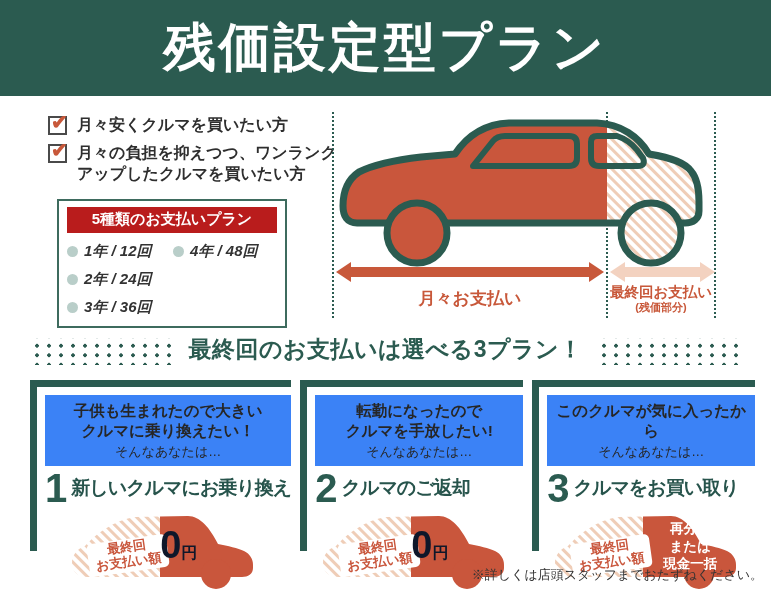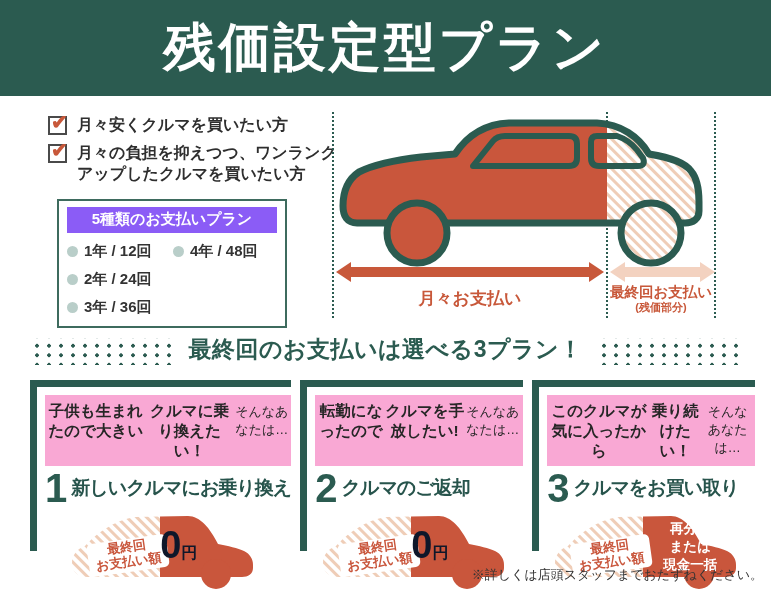--- a/index.html
+++ b/index.html
@@ -14,24 +14,24 @@
   
   .checklist{position:absolute;left:48px;top:114px;display:flex;flex-direction:column;gap:7px;}
   .check-item{display:flex;gap:10px;font-size:16px;font-weight:bold;color:#2e2e2e;line-height:1.32;}
   .checkbox{width:15px;height:15px;border:2.5px solid #4a4a4a;margin-top:2px;flex:none;
             position:relative;background:#fff;}
   .check-icon{position:absolute;left:1px;top:-9px;color:#C8583A;font-size:20px;font-weight:bold;}
 
   
   .plan-box{position:absolute;left:57px;top:199px;width:230px;border:2px solid #3E6B5E;
             background:#fff;padding:6px 8px 9px;box-sizing:border-box;}
-  .plan-box-title{background:#8b5cf6;color:#fff;font-weight:bold;font-size:15px;
+  .plan-box-title{background:#b91c1c;color:#fff;font-weight:bold;font-size:15px;
                   text-align:center;padding:3px 0 4px;}
   .plan-options{display:grid;grid-template-rows:repeat(3,auto);grid-auto-flow:column;
-                gap:9px 2px;margin-top:9px;}
+                gap:9px 2px;margin-top:9px;font-style:italic;}
   .plan-option{display:flex;align-items:center;gap:6px;font-size:15px;font-weight:bold;color:#333;}
   .bullet{width:11px;height:11px;border-radius:50%;background:#B9CEC9;flex:none;}
 
   
   .vline{position:absolute;top:112px;height:206px;width:0;border-left:2px dotted #2B5B50;}
   .car-svg{position:absolute;left:333px;top:110px;width:383px;height:160px;}
 
   .arrow{position:absolute;top:262px;height:20px;}
   .arrow .shaft{position:absolute;left:12px;right:12px;top:5px;height:10px;}
   .arrow::before,.arrow::after{content:"";position:absolute;top:0;width:0;height:0;
@@ -56,22 +56,22 @@
            justify-content:center;gap:13px;}
   .dots{width:146px;height:27px;
         background-image:radial-gradient(circle,#2B5B50 1.7px,transparent 2px);
         background-size:12px 9.5px;background-position:2px 3px;}
   .divider-title{font-size:23px;font-weight:bold;color:#2B5B50;letter-spacing:0.5px;}
 
   
   .plans{position:absolute;left:30px;top:380px;width:718px;display:flex;gap:9px;}
   .plan-col{flex:1;border-top:7px solid #2B5B50;border-left:7px solid #2B5B50;
             padding:8px 0 0 8px;height:171px;position:relative;box-sizing:border-box;}
-  .scenario{background:#f9a8d4;text-align:center;padding:6px 2px 5px;min-height:60px;
-            display:flex;flex-direction:row;justify-content:center;}
+  .scenario{background:#3b82f6;text-align:center;padding:6px 2px 5px;min-height:60px;
+            display:flex;flex-direction:column;justify-content:center;align-items:center;}
   .scenario-line{font-size:15.5px;font-weight:bold;color:#262626;line-height:1.3;}
   .scenario-sub{font-size:13px;color:#262626;margin-top:2px;}
   .plan-title-row{display:flex;align-items:center;gap:4px;margin-top:5px;}
   .plan-num{font-size:40px;font-weight:bold;color:#2B5B50;line-height:0.85;}
   .plan-title{font-size:19px;font-weight:bold;color:#27544C;letter-spacing:-1px;white-space:nowrap;}
 
   .graphic{position:relative;width:208px;height:86px;margin:1px auto 0;}
   .graphic svg{position:absolute;left:0;top:0;}
   .pill{position:absolute;left:24px;top:33px;background:#fff;border-radius:5px;
         padding:1px 7px 2px;transform:rotate(-8deg);text-align:center;color:#C9563C;
@@ -258,21 +258,20 @@
         </div>
         <div class="amount">
           <span class="big">0</span><span class="unit">円</span>
         </div>
       </div>
     </div>
 
     <div class="plan-col">
       <div class="scenario">
         <div class="scenario-line">このクルマが気に入ったから</div>
-        <div class="scenario-line">乗り続けたい！</div>
         <div class="scenario-sub">そんなあなたは…</div>
       </div>
       <div class="plan-title-row">
         <span class="plan-num">3</span>
         <span class="plan-title">クルマをお買い取り</span>
       </div>
       <div class="graphic">
         <svg viewBox="0 0 208 86" width="208" height="86">
           <defs>
             <pattern id="hatchC" width="7" height="7" patternUnits="userSpaceOnUse" patternTransform="rotate(-45)">

